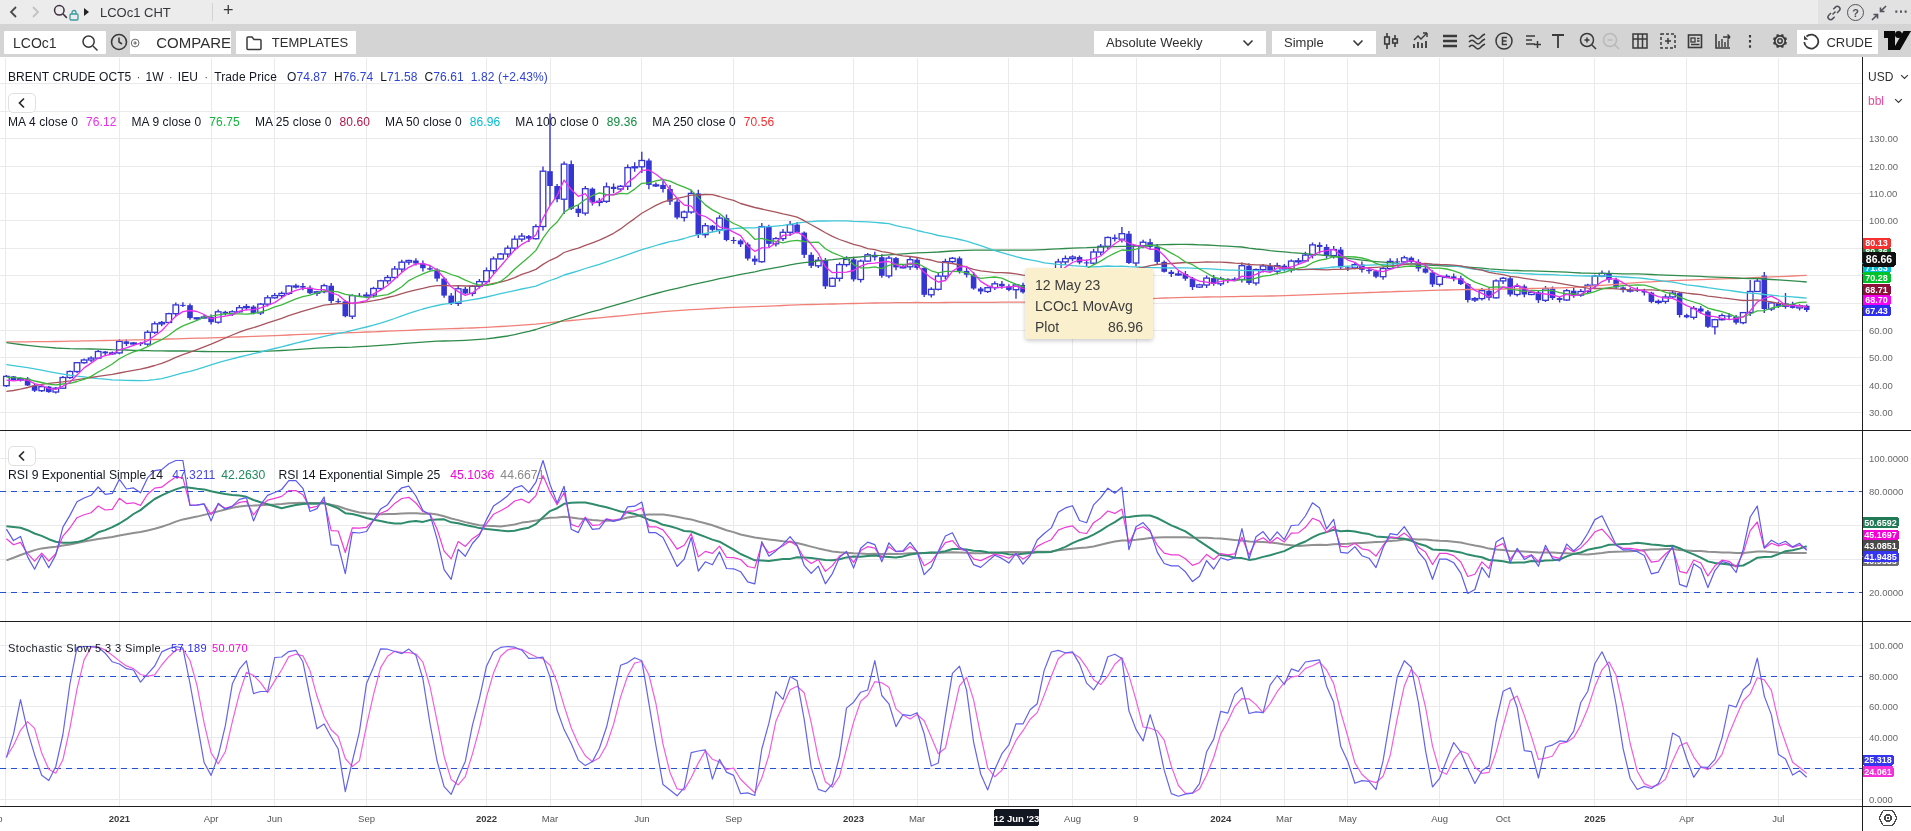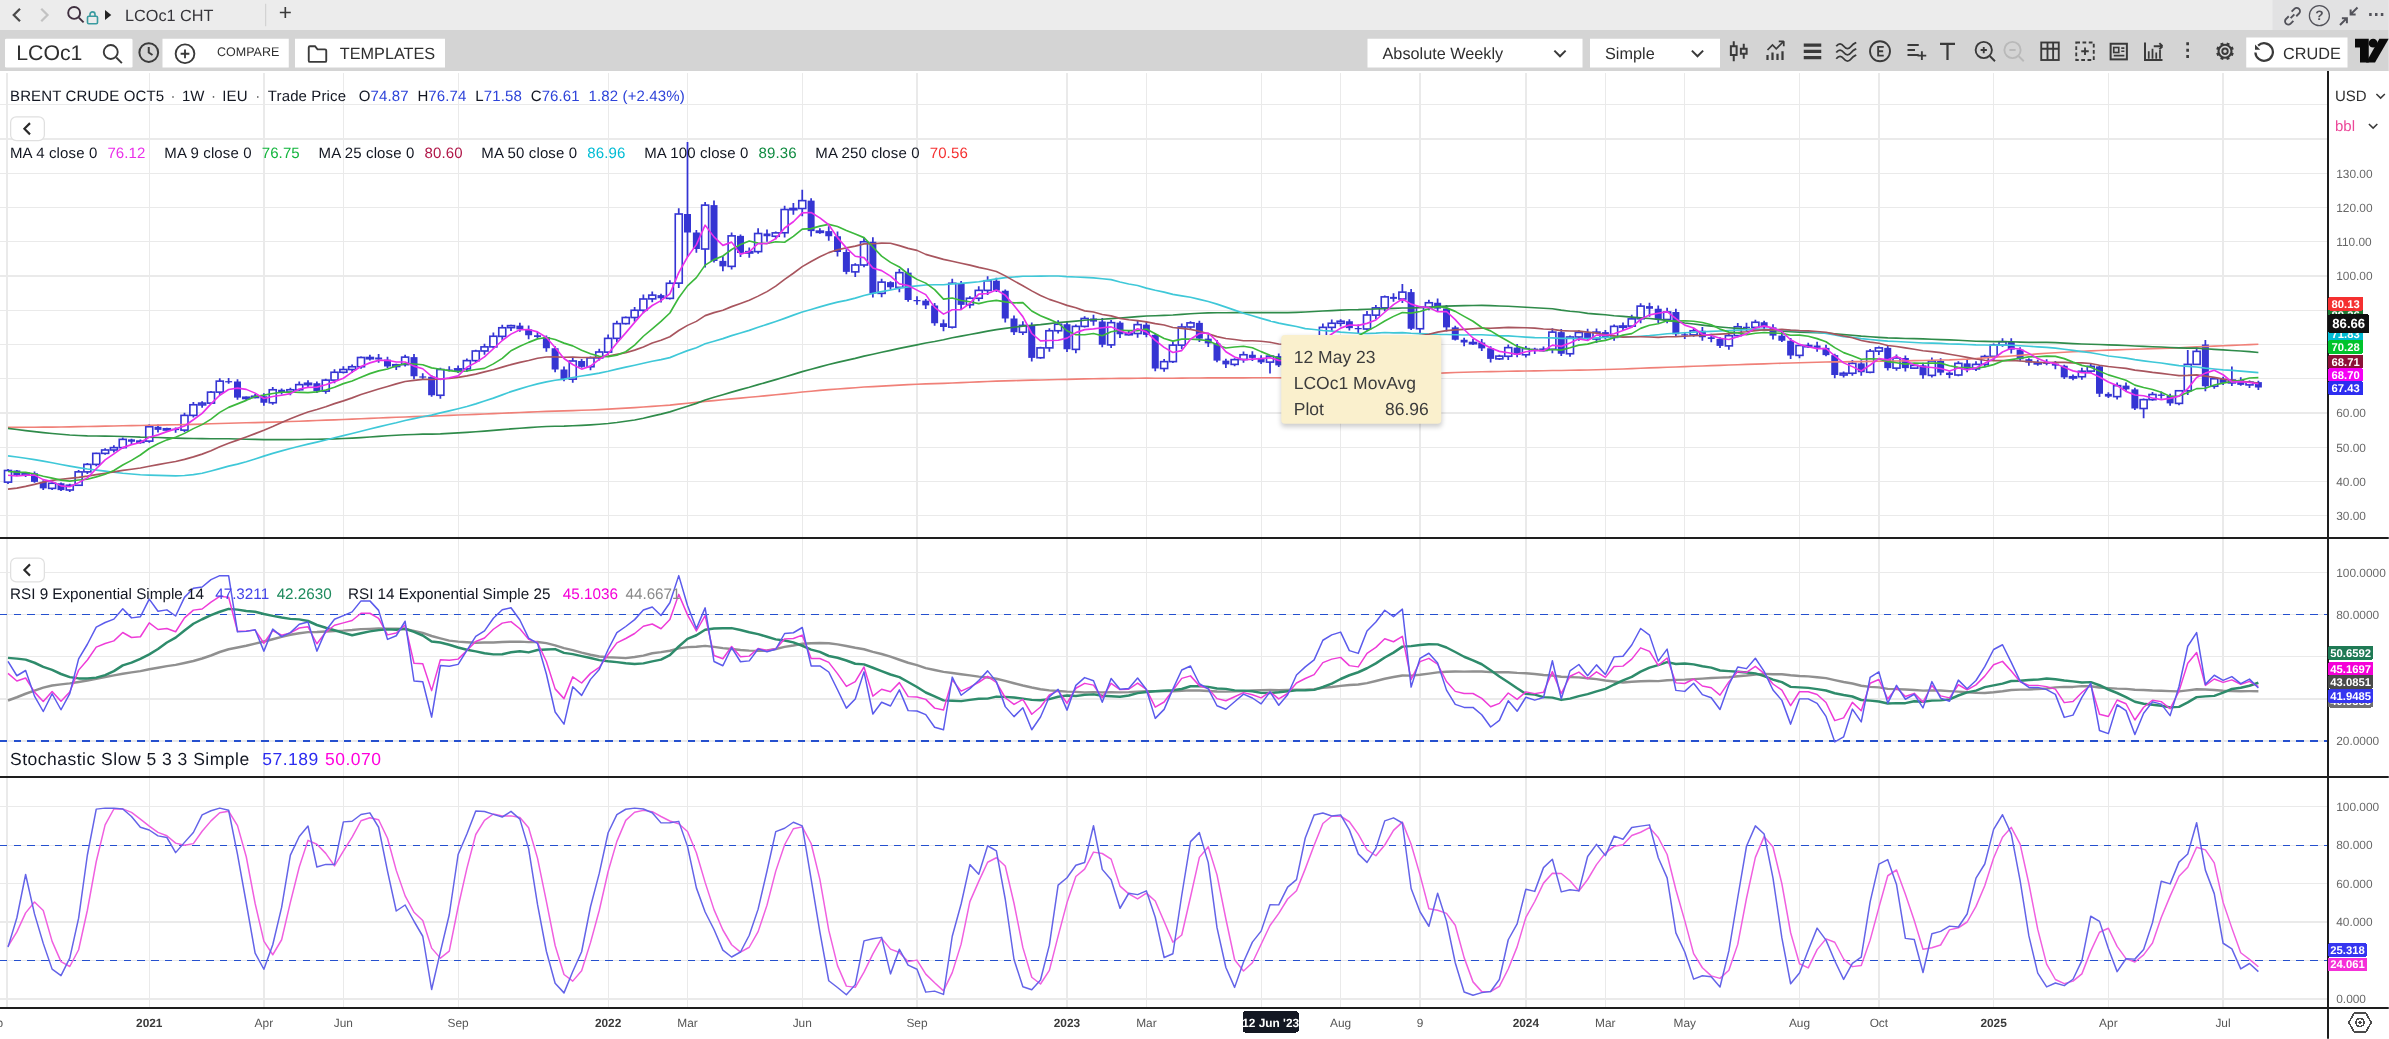--- a/index.html
+++ b/index.html
@@ -27,32 +27,32 @@
       <div style="width:17px;height:17px;border:1.5px solid #52525a;border-radius:50%;color:#52525a;font-size:11px;font-weight:bold;text-align:center;line-height:16px">?</div>
     </div>
 <div class="abs" style="left:1869px;top:3px"><svg width="20" height="20" viewBox="0 0 20 20" fill="none" stroke="#3a3a3a" stroke-width="1.5">
         <path d="M11.5 8.5L17 3M11.5 4.5v4h4M8.5 11.5L3 17M8.5 15.5v-4h-4" stroke="#52525a" stroke-width="1.6"></path>
       </svg></div>
 <div class="abs" style="left:1894px;top:3px">
       <div style="font-size:14px;color:#52525a;font-weight:bold;letter-spacing:1px">⋯</div>
     </div>
 </div>
 <div class="abs" style="left:0;top:24px;width:1911px;height:33px;background:#d4d4d4">
-<div class="abs" style="left:4px;top:7px;width:102px;height:23px;background:#fff;border-radius:1px;display:flex;align-items:center;padding:0 6px 0 9px;justify-content:space-between;font-size:17px;color:#2f2f2f">
+<div class="abs" style="left:4px;top:7px;width:102px;height:23px;background:#fff;border-radius:1px;display:flex;align-items:center;padding:0 6px 0 9px;justify-content:space-between;font-size:14px;color:#2f2f2f">
       <span>LCOc1</span>
       <svg width="20" height="20" viewBox="0 0 20 20" fill="none" stroke="#3a3a3a" stroke-width="1.5">
         <circle cx="8.6" cy="8.6" r="5.6"></circle>
         <path d="M13 13l4.5 4.5"></path>
       </svg>
     </div>
 <div class="abs" style="left:109px;top:8px"><svg width="20" height="20" viewBox="0 0 20 20" fill="none" stroke="#3a3a3a" stroke-width="1.5">
         <circle cx="10" cy="10" r="7.5" stroke-width="1.6"></circle>
         <path d="M10 5.5V10l3 2" stroke-width="1.6"></path>
       </svg></div>
-<div class="abs" style="left:130px;top:7px;width:101px;height:23px;background:#fff;display:flex;align-items:center;justify-content:center;gap:16px;font-size:10px;color:#2f2f2f">
+<div class="abs" style="left:130px;top:7px;width:101px;height:23px;background:#fff;display:flex;align-items:center;justify-content:center;gap:16px;font-size:15px;color:#2f2f2f">
       <svg width="20" height="20" viewBox="0 0 20 20" fill="none" stroke="#3a3a3a" stroke-width="1.5">
         <circle cx="10" cy="10" r="7.5"></circle>
         <path d="M10 6.5v7M6.5 10h7"></path>
       </svg>
       <span>COMPARE</span>
     </div>
 <div class="abs" style="left:236px;top:7px;width:120px;height:23px;background:#fff;display:flex;align-items:center;justify-content:center;gap:8px;font-size:13px;color:#2f2f2f">
       <svg width="20" height="20" viewBox="0 0 20 20" fill="none" stroke="#3a3a3a" stroke-width="1.5">
         <path d="M3 15.5V5a1 1 0 0 1 1-1h4l2 2.5h6a1 1 0 0 1 1 1v8a1 1 0 0 1-1 1H4a1 1 0 0 1-1-1z"></path>
       </svg>
@@ -642,21 +642,21 @@
       <path d="M7 1.5L2.5 6L7 10.5"></path>
     </svg>
   </div>
 <div class="abs" style="left:8px;top:115px;font-size:12px;letter-spacing:0.1px;color:#131722;white-space:nowrap"><span>MA 4 close 0</span><span style="color:#ea30ea;margin-left:8px">76.12</span><span style="margin-left:15px">MA 9 close 0</span><span style="color:#12b53c;margin-left:8px">76.75</span><span style="margin-left:15px">MA 25 close 0</span><span style="color:#b01648;margin-left:8px">80.60</span><span style="margin-left:15px">MA 50 close 0</span><span style="color:#00bcd4;margin-left:8px">86.96</span><span style="margin-left:15px">MA 100 close 0</span><span style="color:#0f8b40;margin-left:8px">89.36</span><span style="margin-left:15px">MA 250 close 0</span><span style="color:#f53030;margin-left:8px">70.56</span></div>
 <div class="abs" style="left:8px;top:445.5px;width:28px;height:20px;background:#fff;border:1px solid #e0e0e0;border-radius:5px;display:flex;align-items:center;justify-content:center">
     <svg width="10" height="12" viewBox="0 0 10 12" fill="none" stroke="#2a2a2a" stroke-width="1.7">
       <path d="M7 1.5L2.5 6L7 10.5"></path>
     </svg>
   </div>
 <div class="abs" style="left:8px;top:468px;font-size:12.2px;color:#131722;white-space:nowrap"><span>RSI 9 Exponential Simple 14</span><span style="color:#4545e8;margin-left:9px">47.3211</span><span style="color:#1f8b5e;margin-left:6px">42.2630</span><span style="margin-left:13px">RSI 14 Exponential Simple 25</span><span style="color:#f500d8;margin-left:10px">45.1036</span><span style="color:#8a8a8a;margin-left:6px">44.6671</span></div>
-<div class="abs" style="left:8px;top:599px;font-size:14px;letter-spacing:0.4px;color:#131722;white-space:nowrap"><span>Stochastic Slow 5 3 3 Simple</span><span style="color:#2b2bf0;margin-left:10px">57.189</span><span style="color:#ff00dd;margin-left:5px">50.070</span></div>
+<div class="abs" style="left:8px;top:642px;font-size:11px;letter-spacing:0.4px;color:#131722;white-space:nowrap"><span>Stochastic Slow 5 3 3 Simple</span><span style="color:#2b2bf0;margin-left:10px">57.189</span><span style="color:#ff00dd;margin-left:5px">50.070</span></div>
 <div class="abs" style="left:1868px;top:70px;font-size:12px;color:#2f2f2f;display:flex;align-items:center;gap:7px">USD <svg width="9" height="6" viewBox="0 0 12 8" fill="none" stroke="#3a3a3a" stroke-width="1.6">
       <path d="M1.5 1.5L6 6l4.5-4.5"></path>
     </svg></div>
 <div class="abs" style="left:1868px;top:94px;font-size:12px;color:#ec4899;display:flex;align-items:center;gap:7px">bbl&nbsp; <svg width="9" height="6" viewBox="0 0 12 8" fill="none" stroke="#3a3a3a" stroke-width="1.6">
       <path d="M1.5 1.5L6 6l4.5-4.5"></path>
     </svg></div>
 <div class="abs" style="left:1025px;top:268px;width:128px;height:71px;background:#faf0cd;border-radius:3px;box-shadow:0 2px 4px rgba(0,0,0,0.2);padding:9px 10px 0;font-size:14px;color:#3c3c3c">
     <div>12 May 23</div>
     <div style="margin-top:5px">LCOc1 MovAvg</div>
     <div style="margin-top:5px;display:flex;justify-content:space-between">

